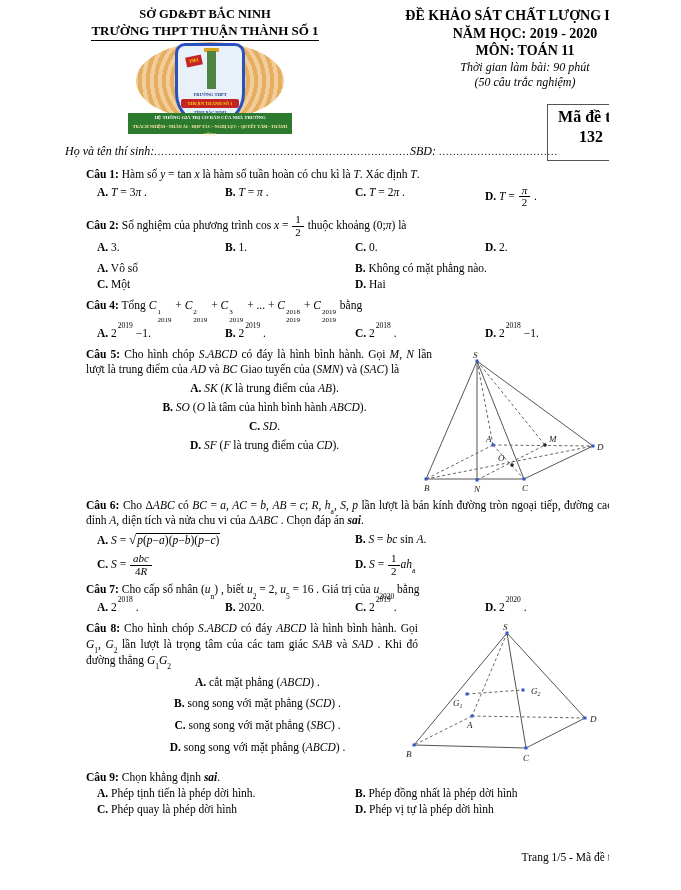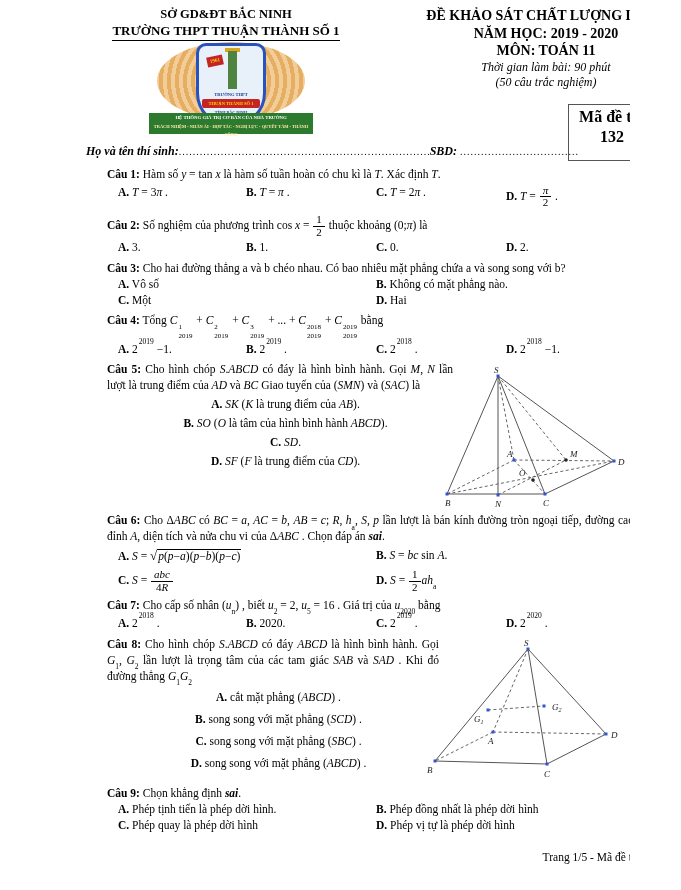--- a/index.html
+++ b/index.html
@@ -1,17 +1,17 @@
 <!DOCTYPE html>
 <html><head>
 <meta charset="utf-8">
 <style>
   html,body{margin:0;padding:0;background:#fff;}
   .page{position:relative;width:609px;height:890px;background:#fff;overflow:hidden;
-        font-family:"Liberation Serif",serif;color:#000;margin-left:21px;}
+        font-family:"Liberation Serif",serif;color:#000;}
   
   .hdr-left{position:absolute;left:65px;top:7px;width:280px;text-align:center;}
   .hdr-left .l1{font-weight:bold;font-size:12.5px;}
   .hdr-left .l2{font-weight:bold;font-size:13px;margin-top:1px;}
   .hdr-left .l2 span{display:inline-block;border-bottom:1px solid #000;padding-bottom:1px;}
   .hdr-right{position:absolute;left:380px;top:7px;width:290px;text-align:center;}
   .hdr-right .l1,.hdr-right .l2,.hdr-right .l3{font-weight:bold;font-size:14px;line-height:1.25;}
   .hdr-right .l4,.hdr-right .l5{font-style:italic;font-size:12px;line-height:1.3;}
   
   .logo{position:absolute;left:128px;top:42px;width:164px;height:92px;}
@@ -29,21 +29,21 @@
   .sh-l3{position:absolute;left:0;top:64px;width:100%;text-align:center;font-size:4.2px;font-weight:bold;color:#1a3a8c;}
   .logo-banner{position:absolute;left:0;bottom:0;width:164px;height:21px;background:#2c7a2e;
       color:#fff;text-align:center;font-weight:bold;}
   .logo-banner .b1{font-size:4.8px;line-height:10px;}
   .logo-banner .b2{font-size:4.4px;line-height:8px;color:#ffe9a8;}
   
   .code-box{position:absolute;left:547px;top:104px;width:86px;border:1px solid #555;
       text-align:center;font-weight:bold;font-size:16px;line-height:1.25;padding:2px 0 13px;}
   .name-line{position:absolute;left:65px;top:144px;width:492px;display:flex;align-items:baseline;
       font-size:12px;}
-  .name-line .lbl{font-weight:bold;font-style:italic;white-space:nowrap;}
+  .name-line .lbl{font-weight:normal;font-style:italic;white-space:nowrap;}
   .name-line .dots{flex:1;overflow:hidden;white-space:nowrap;font-size:10px;letter-spacing:1px;}
   .name-line .dots2{width:118px;overflow:hidden;white-space:nowrap;font-size:10px;letter-spacing:1px;}
   
   .content{position:absolute;left:86px;top:167px;width:554px;font-size:11.5px;line-height:1.38;}
   .q{margin-bottom:5px;}
   .qhead b{font-weight:bold;}
   .row4{display:flex;margin:2px 0 3px 11px;align-items:flex-start;}
   .row4 .o1{width:128px;}.row4 .o2{width:130px;}.row4 .o3{width:130px;}.row4 .o4{flex:1;}
   .grid2{margin-left:11px;}
   .grid2 .g-row{display:flex;}
@@ -138,21 +138,20 @@
       <div class="qhead"><b>Câu 2:</b> <span>Số nghiệm của phương trình  cos <i>x</i> = <span class="frac"><span class="top">1</span><span class="bot">2</span></span>  thuộc khoảng (0;<i>π</i>) là</span></div>
       <div class="row4">
         <span class="o1"><span class="olabel">A.</span> <span>3.</span></span>
         <span class="o2"><span class="olabel">B.</span> <span>1.</span></span>
         <span class="o3"><span class="olabel">C.</span> <span>0.</span></span>
         <span class="o4"><span class="olabel">D.</span> <span>2.</span></span>
       </div>
     </div>
 
     <div class="q">
-      <div class="qhead"><b>Câu 3:</b> <span>Cho hai đường thẳng a và b chéo nhau. Có bao nhiêu mặt phẳng chứa a và song song với b?</span></div>
       <div class="grid2">
         <div class="g-row">
           <span class="c1"><span class="olabel">A.</span> <span>Vô số</span></span>
           <span class="c2"><span class="olabel">B.</span> <span>Không có mặt phẳng nào.</span></span>
         </div>
         <div class="g-row">
           <span class="c1"><span class="olabel">C.</span> <span>Một</span></span>
           <span class="c2"><span class="olabel">D.</span> <span>Hai</span></span>
         </div>
       </div>

